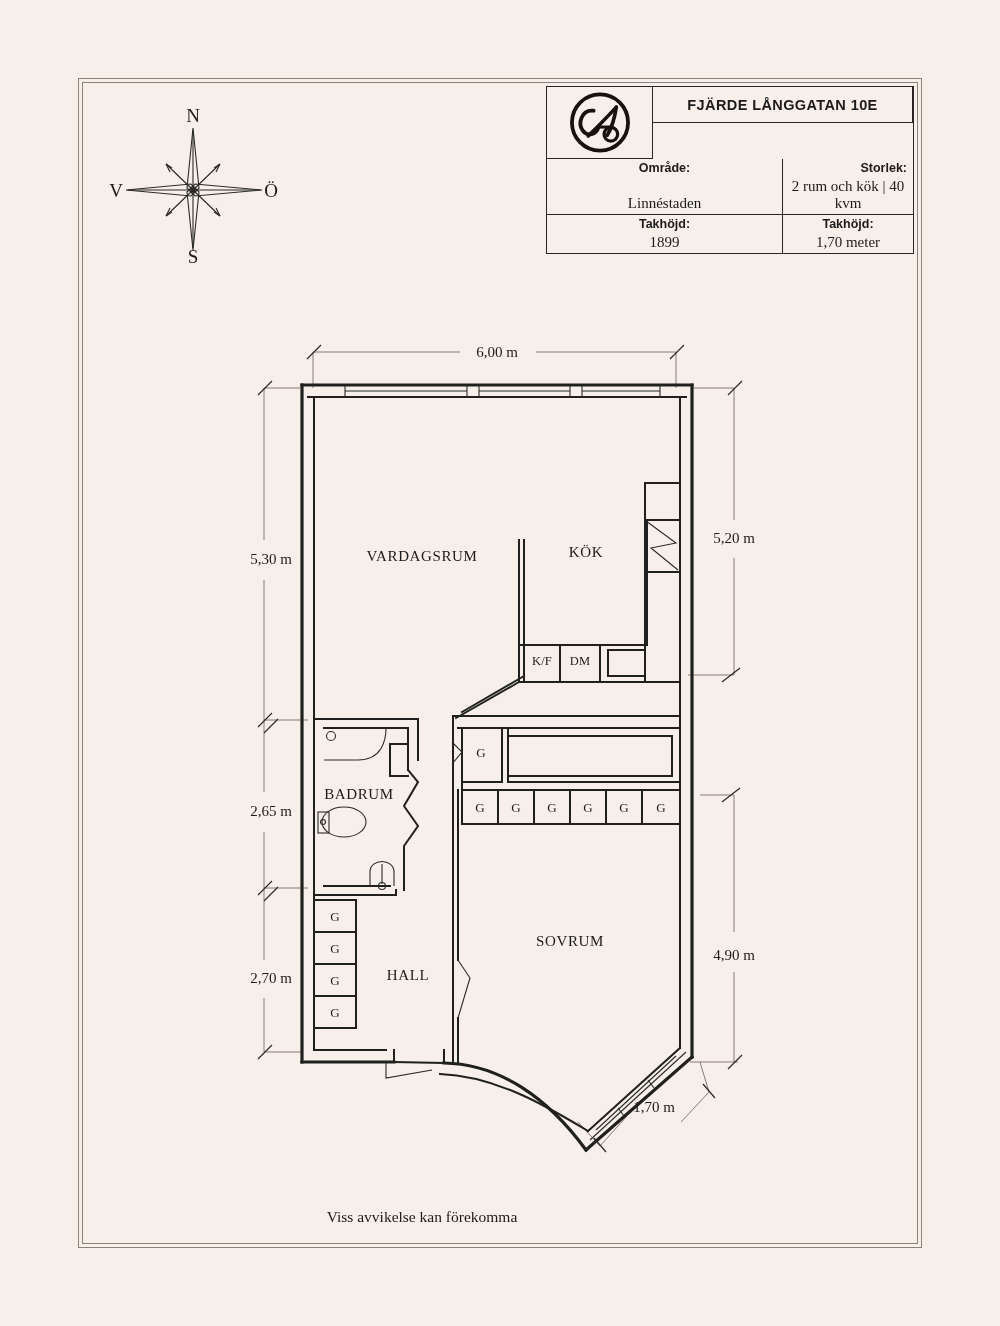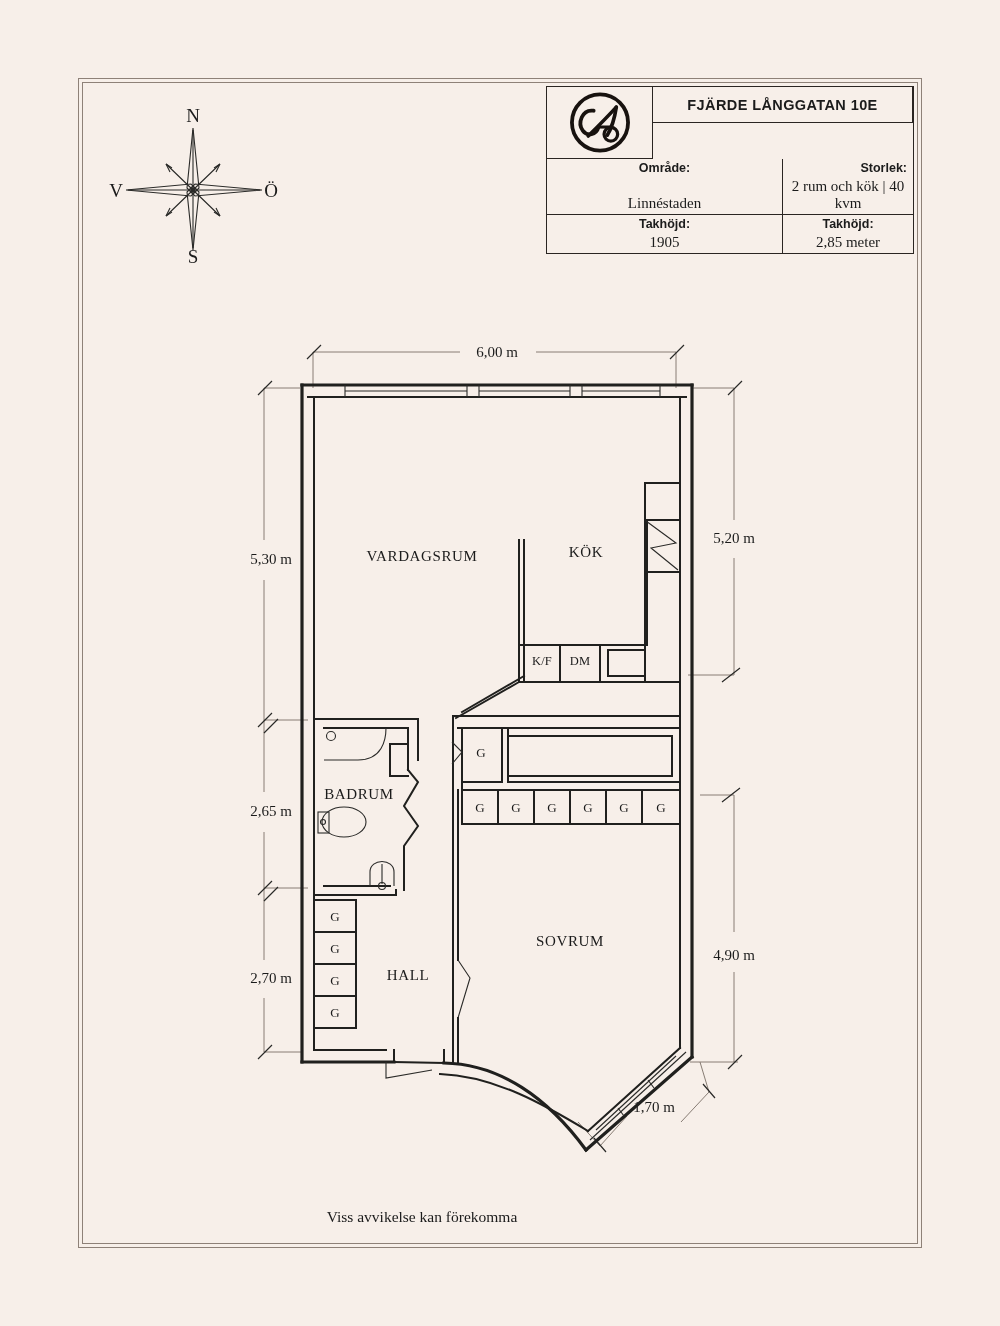--- a/index.html
+++ b/index.html
@@ -197,26 +197,26 @@
       <div class="tb-v">Linnéstaden</div>
     </div>
 
     <div class="tb-cell tb-stor">
       <div class="tb-k">Storlek:</div>
       <div class="tb-v">2 rum och kök | 40 kvm</div>
     </div>
 
     <div class="tb-cell tb-bygg">
       <div class="tb-k">Takhöjd:</div>
-      <div class="tb-v">1905</div>
+      <div class="tb-v">1899</div>
     </div>
 
     <div class="tb-cell tb-tak">
       <div class="tb-k">Takhöjd:</div>
-      <div class="tb-v">2,85 meter</div>
+      <div class="tb-v">1,70 meter</div>
     </div>
   </div>
 
   <svg id="plan" viewBox="0 0 1000 1326">
 
     <g>
 
       <path class="dimline" d="M313 352 L460 352 M536 352 L676 352"></path>
       <path class="dimline" d="M313 352 L313 388 M676 352 L676 388"></path>
       <path class="dimtick" d="M307 359 L321 345 M670 359 L684 345"></path>

